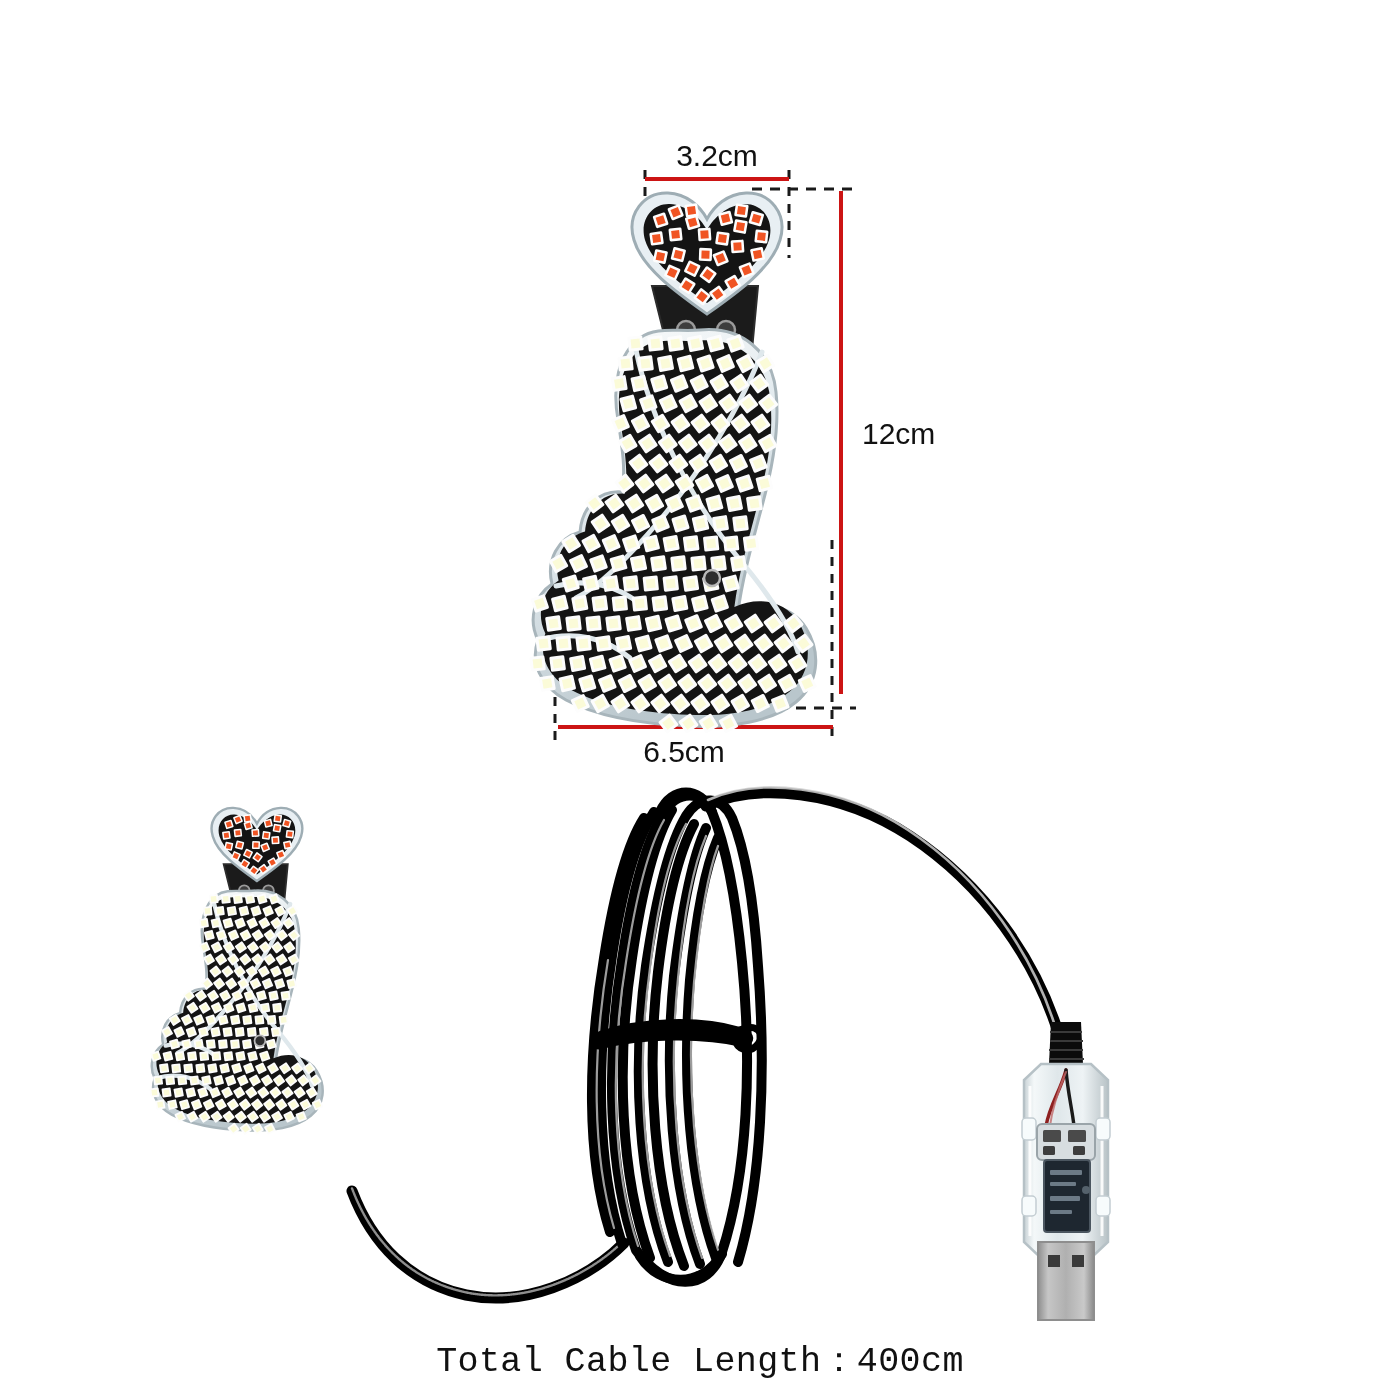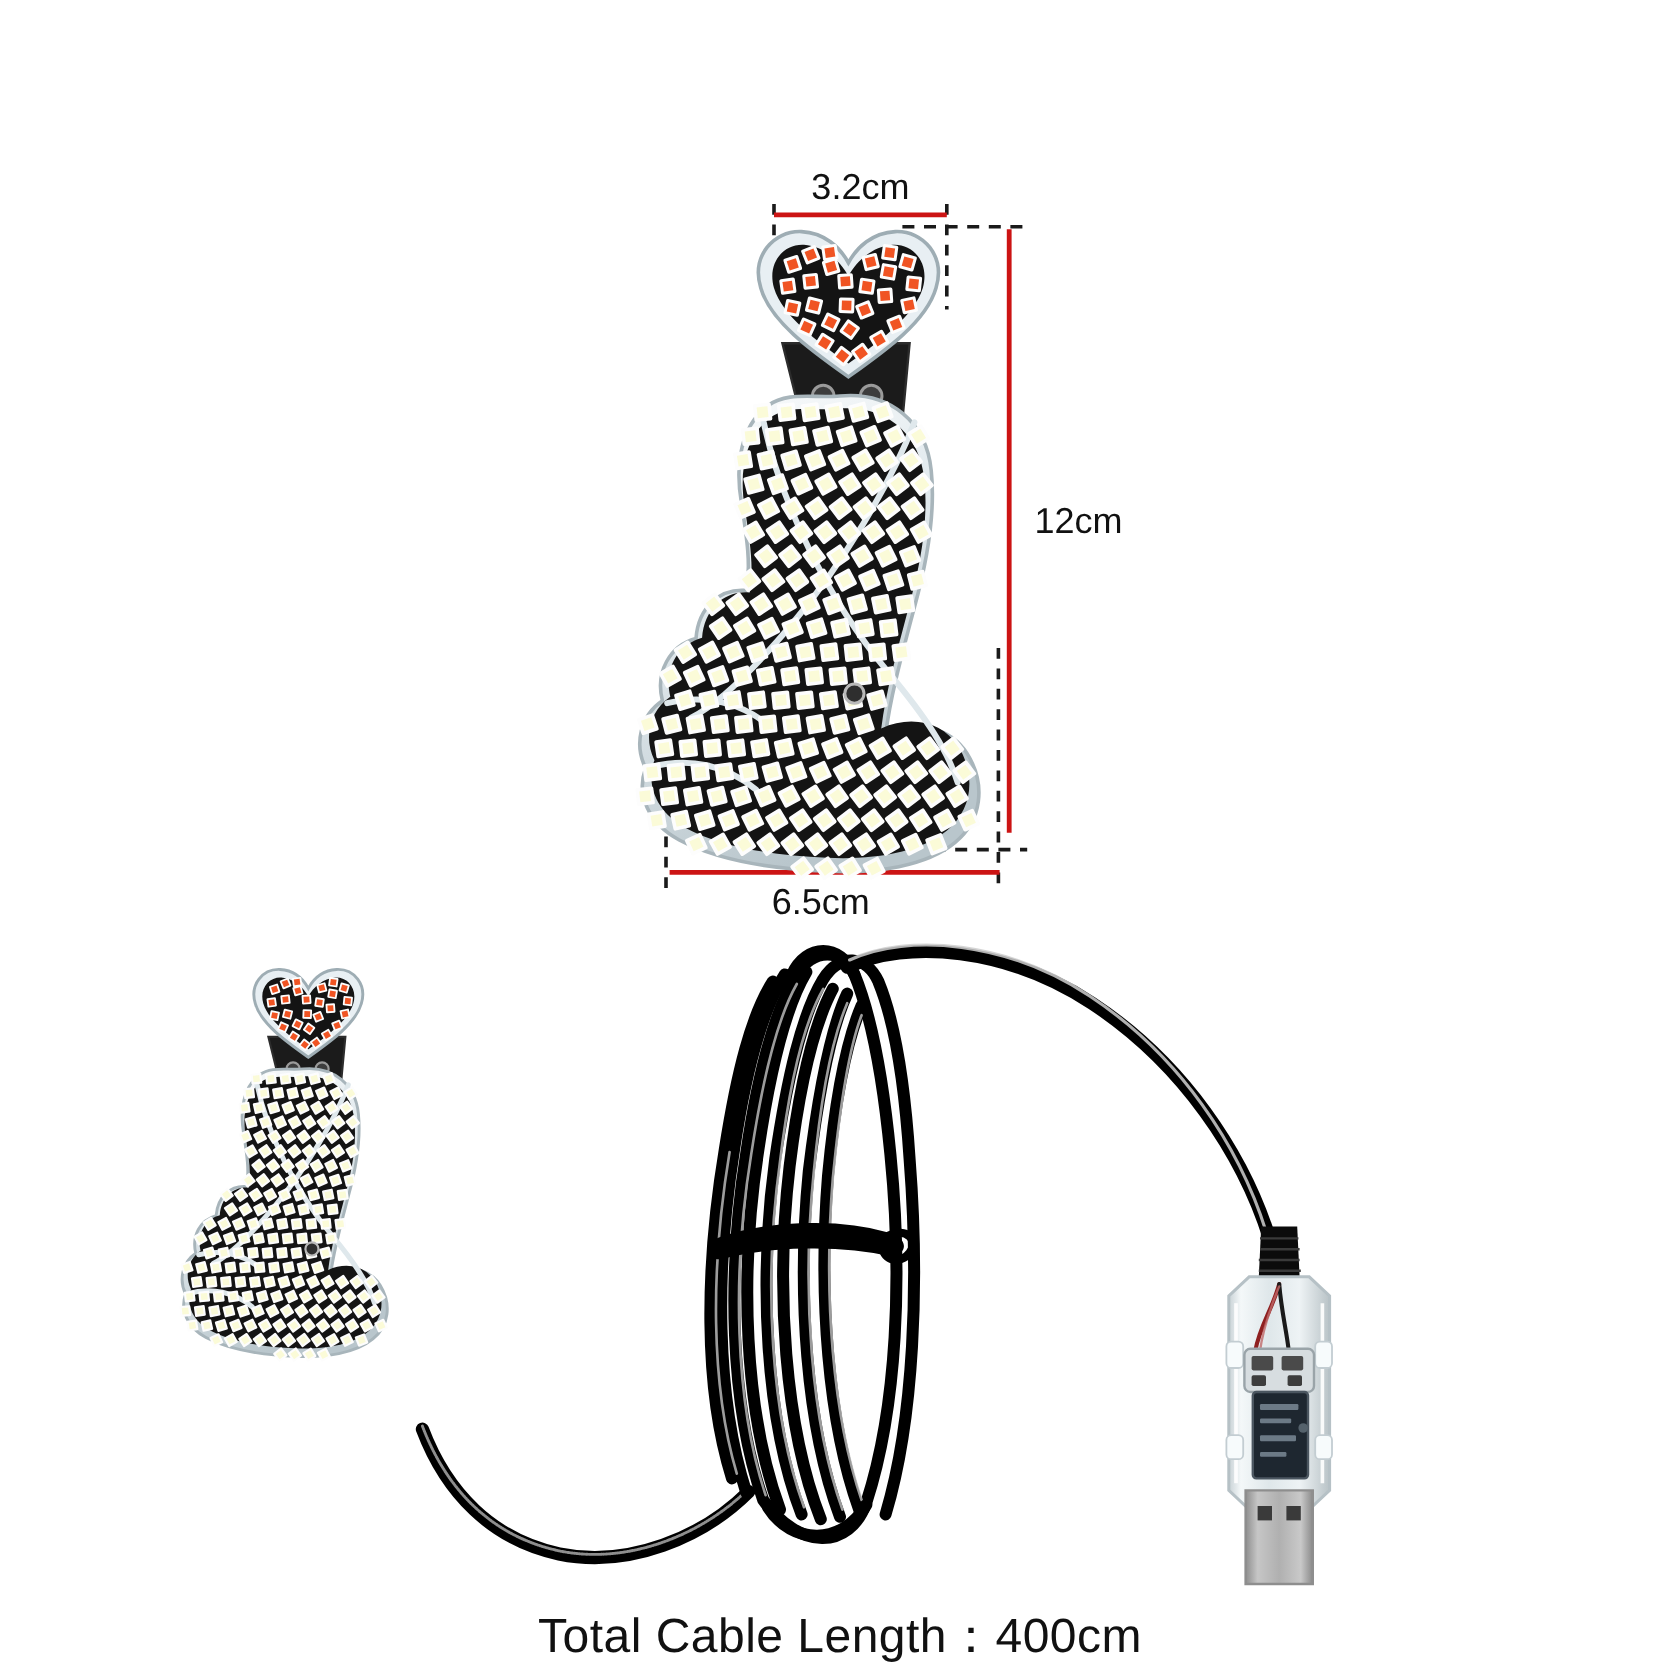--- a/index.html
+++ b/index.html
@@ -3,21 +3,21 @@
 <meta charset="utf-8">
 <style>
   html,body{margin:0;padding:0;background:#ffffff;}
   body{width:1400px;height:1400px;position:relative;overflow:hidden;
        font-family:"Liberation Sans","DejaVu Sans",sans-serif;}
   .stage{position:absolute;inset:0;}
   svg{display:block;}
   .dimtext{font-family:"Liberation Sans","DejaVu Sans",sans-serif;
            font-size:30px;fill:#111;font-weight:400;}
   .caption{position:absolute;left:0;width:1400px;top:1336px;text-align:center;
-           font-size:40px;color:#111;letter-spacing:.4px;}
+           font-size:35px;color:#111;letter-spacing:.4px;font-family:Liberation Mono, monospace;}
 </style>
 </head>
 <body>
 
 <div class="stage">
 
 <svg width="1400" height="1400" viewBox="0 0 1400 1400">
   <defs>
 
     <linearGradient id="wireGrad" x1="0" y1="0" x2="1" y2="0">

